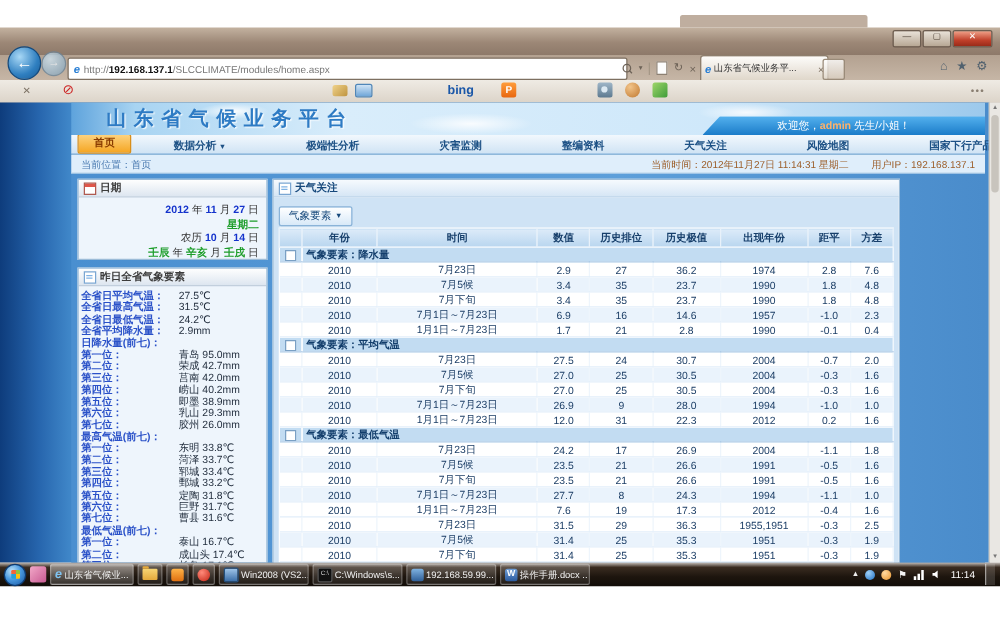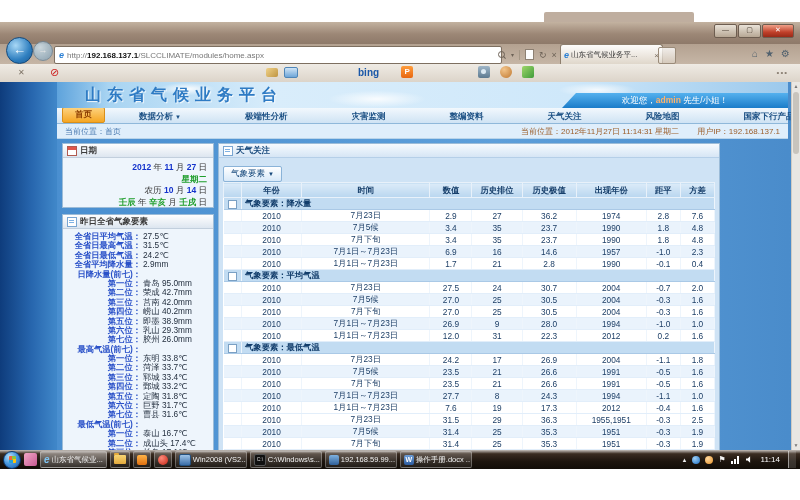--- a/index.html
+++ b/index.html
@@ -96,21 +96,21 @@
            display:flex;align-items:center;padding:0 4px;font-size:8.5px;font-weight:bold;color:#3c3c3c;}
   .ico-cal{width:8px;height:8px;border:1px solid #b05a50;background:linear-gradient(180deg,#e0564a 0 3px,#fff 3px);margin-right:3px;}
   .ico-list{width:8px;height:8px;border:1px solid #7aa6d2;background-color:#fff;margin-right:3px;
             background-image:linear-gradient(#7fb2e4,#7fb2e4),linear-gradient(#7fb2e4,#7fb2e4);
             background-size:5px 1px;background-position:1px 2px,1px 4px;background-repeat:no-repeat;}
   .calbody{padding:4px 6px 3px;text-align:right;font-size:8.5px;line-height:11.5px;color:#333;}
   .num{color:#1433cc;font-weight:bold;}
   .green{color:#1f9e2c;font-weight:bold;}
   .elbody{padding:3px 2px 0;}
   .s-line{display:flex;height:9.4px;line-height:9.4px;font-size:8.3px;white-space:nowrap;}
-  .s-label{width:76px;text-align:right;color:#2a51c8;font-weight:bold;}
+  .s-label{width:76px;text-align:left;color:#2a51c8;font-weight:bold;}
   .s-val{padding-left:2px;color:#1e2a3a;}
   
   .main{position:absolute;left:161px;top:4px;width:500px;height:307px;background:#fff;border:1px solid #9cbcd8;overflow:hidden;}
   .main-h{height:13px;background:linear-gradient(180deg,#f6fafe,#d6e6f5);border-bottom:1px solid #b5cfe8;
           display:flex;align-items:center;padding:0 4px;font-size:8.5px;font-weight:bold;color:#17497c;}
   .mainbody{background:#cfe3f5;padding:4px;height:290px;}
   .filter{height:16px;margin-bottom:4px;}
   .fbtn{display:inline-flex;align-items:center;gap:3px;padding:1px 7px;font-size:8.5px;color:#17497c;
         background:linear-gradient(180deg,#ffffff,#d8e9f8);border:1px solid #8ab3d8;border-radius:2px;}
   .fbtn .car{font-size:6px;}
@@ -242,21 +242,21 @@
           <span class="navitem"><span>风险地图</span></span>
           <span class="navsep"></span>
           <span class="navitem"><span>国家下行产品</span></span>
           <span class="navsep"></span>
           <span class="navitem"><span>周期性分析</span><span class="car">▼</span></span>
         </div>
 
       <div class="crumb">
         <span class="left">当前位置：首页</span>
         <span class="right">
-          <span style="margin-left:0">当前位置：2012年11月27日 11:14:31 星期二</span>
+          <span style="margin-left:0">当前时间：2012年11月27日 11:14:31 星期二</span>
           <span>用户IP：192.168.137.1</span>
         </span>
       </div>
 
       <div class="content">
 
         <div class="sidebar">
           <div class="panel" style="height:63px;">
             <div class="panel-h">
               <span class="ico-cal"></span>

